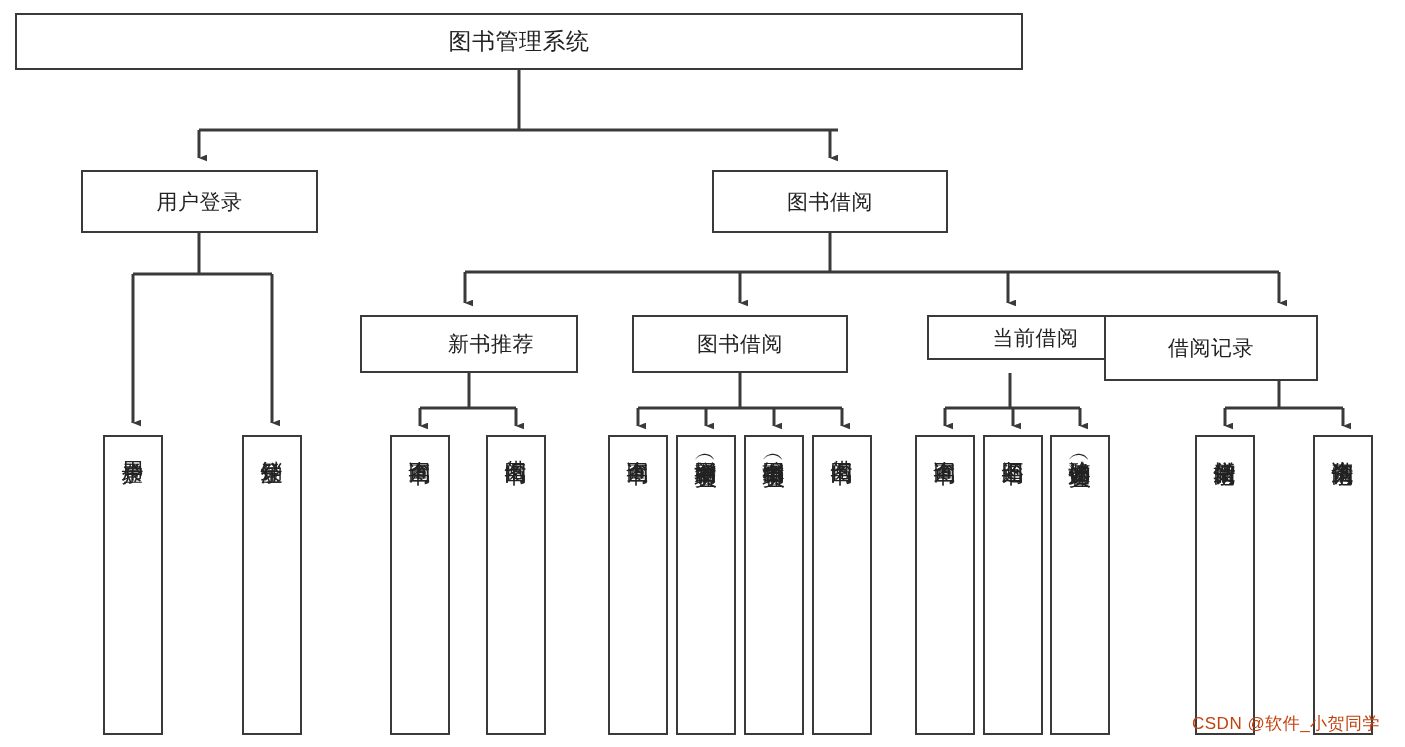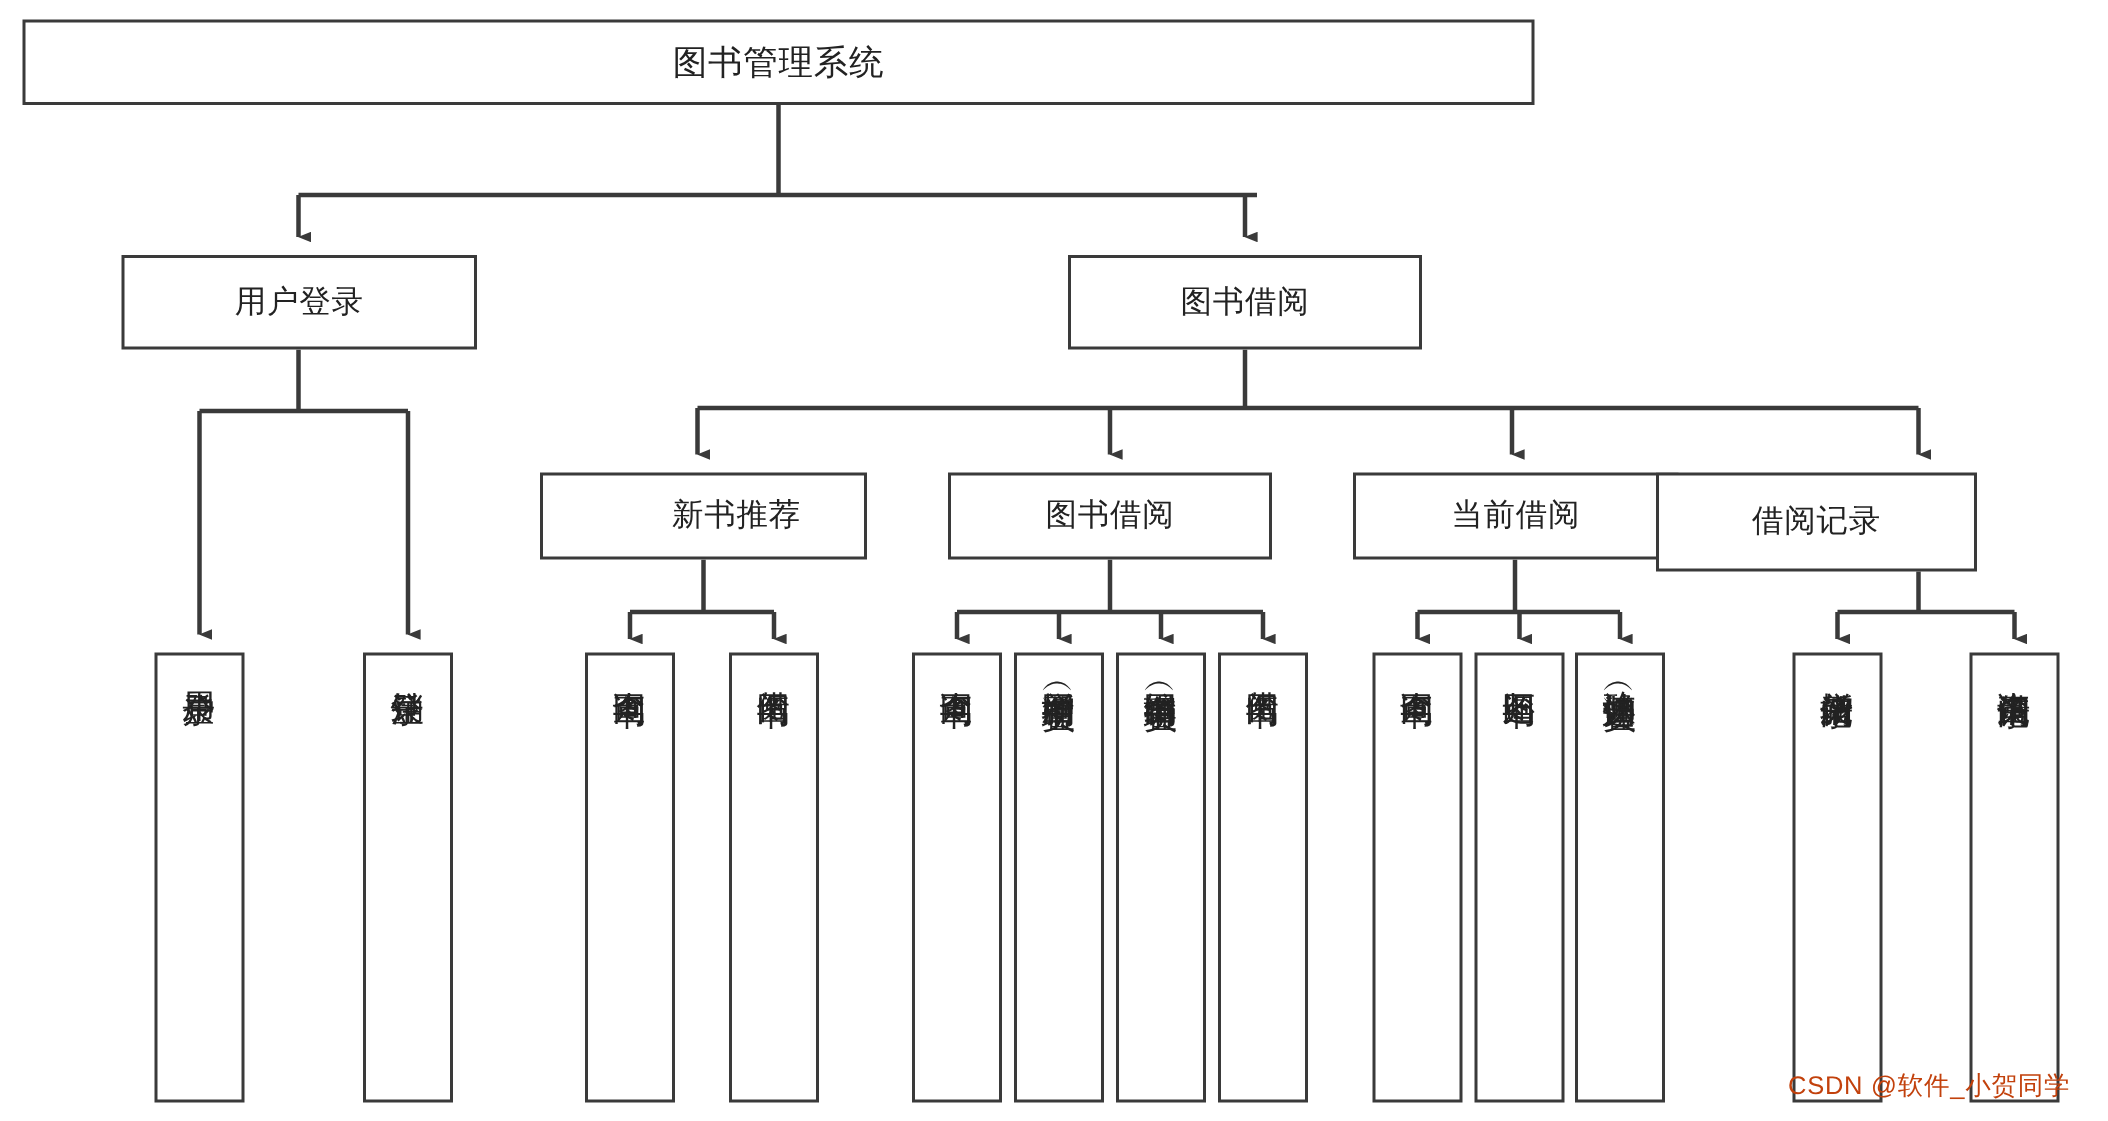--- a/index.html
+++ b/index.html
@@ -140,21 +140,21 @@
   <div class="node h" style="left:712px; top:170px; width:236px; height:63px;">
     <span class="node-label">图书借阅</span>
   </div>
 
   <div class="node h" style="left:360px; top:315px; width:218px; height:58px;padding-left:44px;">
     <span class="node-label">新书推荐</span>
   </div>
   <div class="node h" style="left:632px; top:315px; width:216px; height:58px;">
     <span class="node-label">图书借阅</span>
   </div>
-  <div class="node h" style="left:902px; top:315px; width:217px; height:58px;">
+  <div class="node h" style="left:927px; top:315px; width:217px; height:45px;">
     <span class="node-label">当前借阅</span>
   </div>
   <div class="node h" style="left:1104px; top:315px; width:214px; height:66px;">
     <span class="node-label">借阅记录</span>
   </div>
 
   <div class="node v" style="left:103px; top:435px; width:60px; height:300px;">
     <span class="node-label">用户登录</span>
   </div>
   <div class="node v" style="left:242px; top:435px; width:60px; height:300px;">

